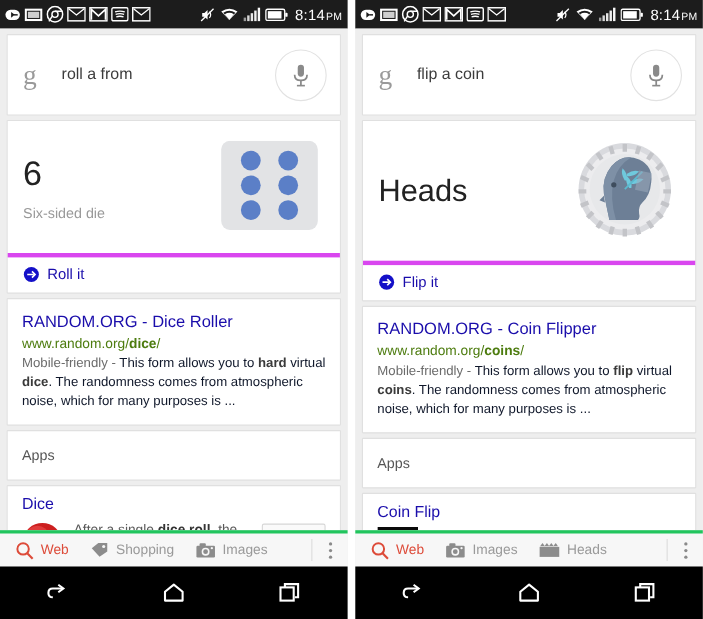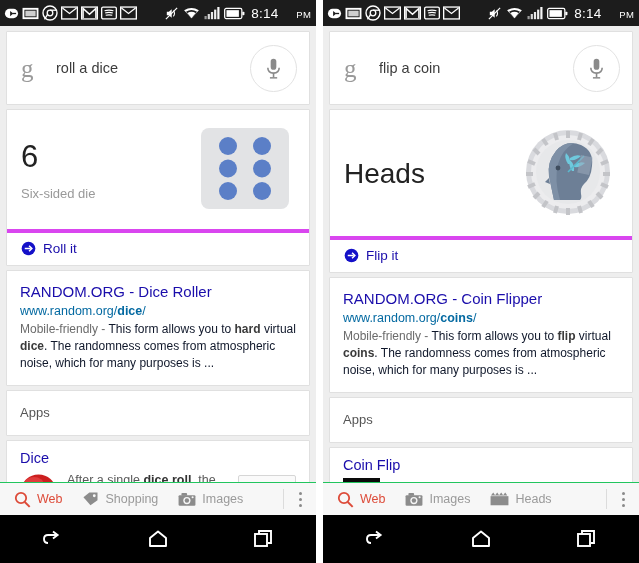--- a/index.html
+++ b/index.html
@@ -24,21 +24,21 @@
     display: flex; align-items: center; padding: 0 5px 0 4px;
     flex: 0 0 26px;
   }
   .sb-left { display: flex; align-items: center; gap: 3px; }
   .sb-right { margin-left: auto; display: flex; align-items: center; gap: 4px; }
   .sb-ic { display: block; }
   .sb-time {
     font-size: 13.5px; color: #ffffff; letter-spacing: .2px;
     font-family: "Liberation Sans", sans-serif; margin-left: 2px;
   }
-  .sb-time .ampm { font-size: 9.5px; margin-left: 18px; }
+  .sb-time .ampm { font-size: 9.5px; margin-left: 1px; }
 
   
   .content { flex: 1 1 auto; overflow: hidden; background: #eeeeee; }
 
   .card {
     background: #ffffff; margin: 4px 6px 0 6px;
     border: 1px solid #e0e0e0; border-radius: 1px;
   }
   .card.first { margin-top: 5px; }
 
@@ -62,21 +62,21 @@
   .answer-big.small { font-size: 28px; }
   .answer-sub { font-size: 13px; color: #999999; margin-top: 11px; }
   .answer-right { flex: 0 0 auto; padding-right: 6px; }
 
   .action-row { border-top: 4px solid #d946ef; padding: 8px 14px 9px 14px; display: flex; align-items: center; }
   .action-label { font-size: 13.5px; color: #1a0dab; margin-left: 7px; }
 
   
   .result { padding: 11px 13px 12px 13px; }
   .result-title { font-size: 15px; color: #1a0dab; line-height: 1.3; }
-  .result-url { font-size: 12.5px; color: #0369a1; margin-top: 2px; }
+  .result-url { font-size: 12.5px; color: #4d7c0f; margin-top: 2px; }
   .result-url b { font-weight: bold; }
   .result-snippet { font-size: 12px; color: #6b6b6b; line-height: 1.45; margin-top: 3px; }
   .result-snippet .dark { color: #0f172a; }
   .result-snippet b { color: #3a3a3a; font-weight: bold; }
 
   
   .apps-head { padding: 14px 13px 15px 13px; font-size: 13px; color: #555555; }
   .app-row { padding: 9px 13px 0 13px; }
   .app-title { font-size: 14.5px; color: #1a0dab; }
   .app-body { display: flex; align-items: flex-start; margin-top: 5px; }
@@ -85,21 +85,21 @@
   .app-desc b { color: #333; font-weight: bold; }
   .app-price {
     flex: 0 0 auto; margin-left: 8px; margin-top: 4px;
     border: 1px solid #d6d6d6; background: #fafafa;
     font-size: 11.5px; color: #555; padding: 8px 16px; border-radius: 2px;
   }
 
   
   .tabbar {
     flex: 0 0 33px; height: 33px; background: #f7f7f7;
-    border-top: 1px solid #22c55e;
+    border-top: 3px solid #22c55e;
     display: flex; align-items: center; padding-left: 14px; overflow: hidden;
   }
   .tab { display: flex; align-items: center; flex: 0 0 auto; margin-right: 20px; }
   .tab-label { font-size: 12.5px; color: #9a9a9a; margin-left: 6px; white-space: nowrap; }
   .tab.active .tab-label { color: #dd4b39; }
   .tab-sep { width: 1px; height: 20px; background: #dcdcdc; margin-left: auto; }
   .overflow { width: 32px; display: flex; flex-direction: column; align-items: center; justify-content: center; gap: 3px; flex: 0 0 32px; }
   .dot3 { width: 3px; height: 3px; border-radius: 50%; background: #8a8a8a; }
 
   
@@ -177,21 +177,21 @@
           </svg>
         <div class="sb-time"><span>8:14</span><span class="ampm">PM</span></div>
       </div>
     </div>
 
     <div class="content">
 
       <div class="card first">
         <div class="searchbar">
           <div class="g-logo">g</div>
-          <div class="search-text">roll a dice</div>
+          <div class="search-text">roll a from</div>
           <div class="mic-circle">
             <svg width="15" height="21" viewBox="0 0 14 20">
                 <rect x="4.3" y="0.8" width="5.4" height="10.4" rx="2.7" fill="#8a8a8a"></rect>
                 <path d="M1.6 9.4 Q1.6 14.4 7 14.4 Q12.4 14.4 12.4 9.4" fill="none" stroke="#8a8a8a" stroke-width="1.5"></path>
                 <rect x="6.3" y="14.2" width="1.5" height="4.3" fill="#8a8a8a"></rect>
                 <rect x="3.6" y="18.2" width="6.9" height="1.4" fill="#8a8a8a"></rect>
               </svg>
           </div>
         </div>
       </div>

